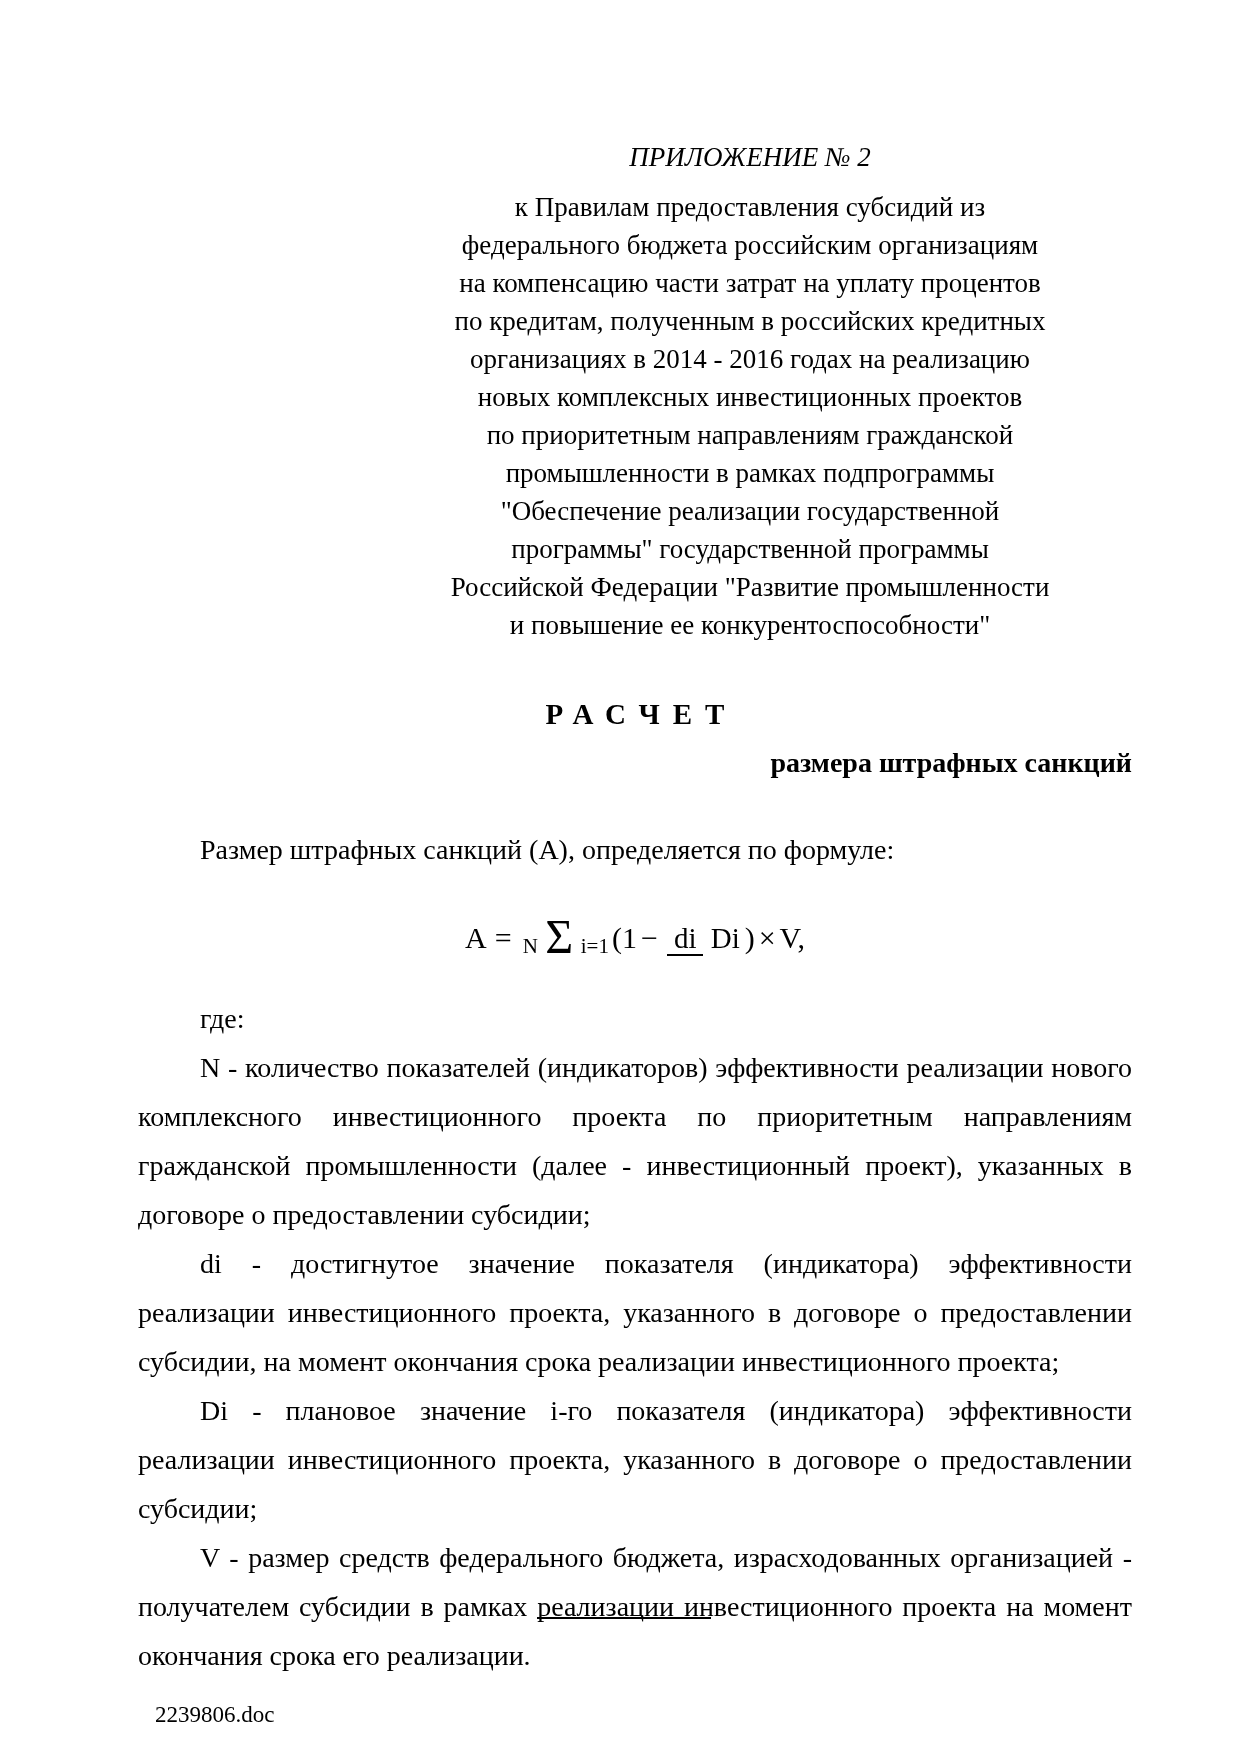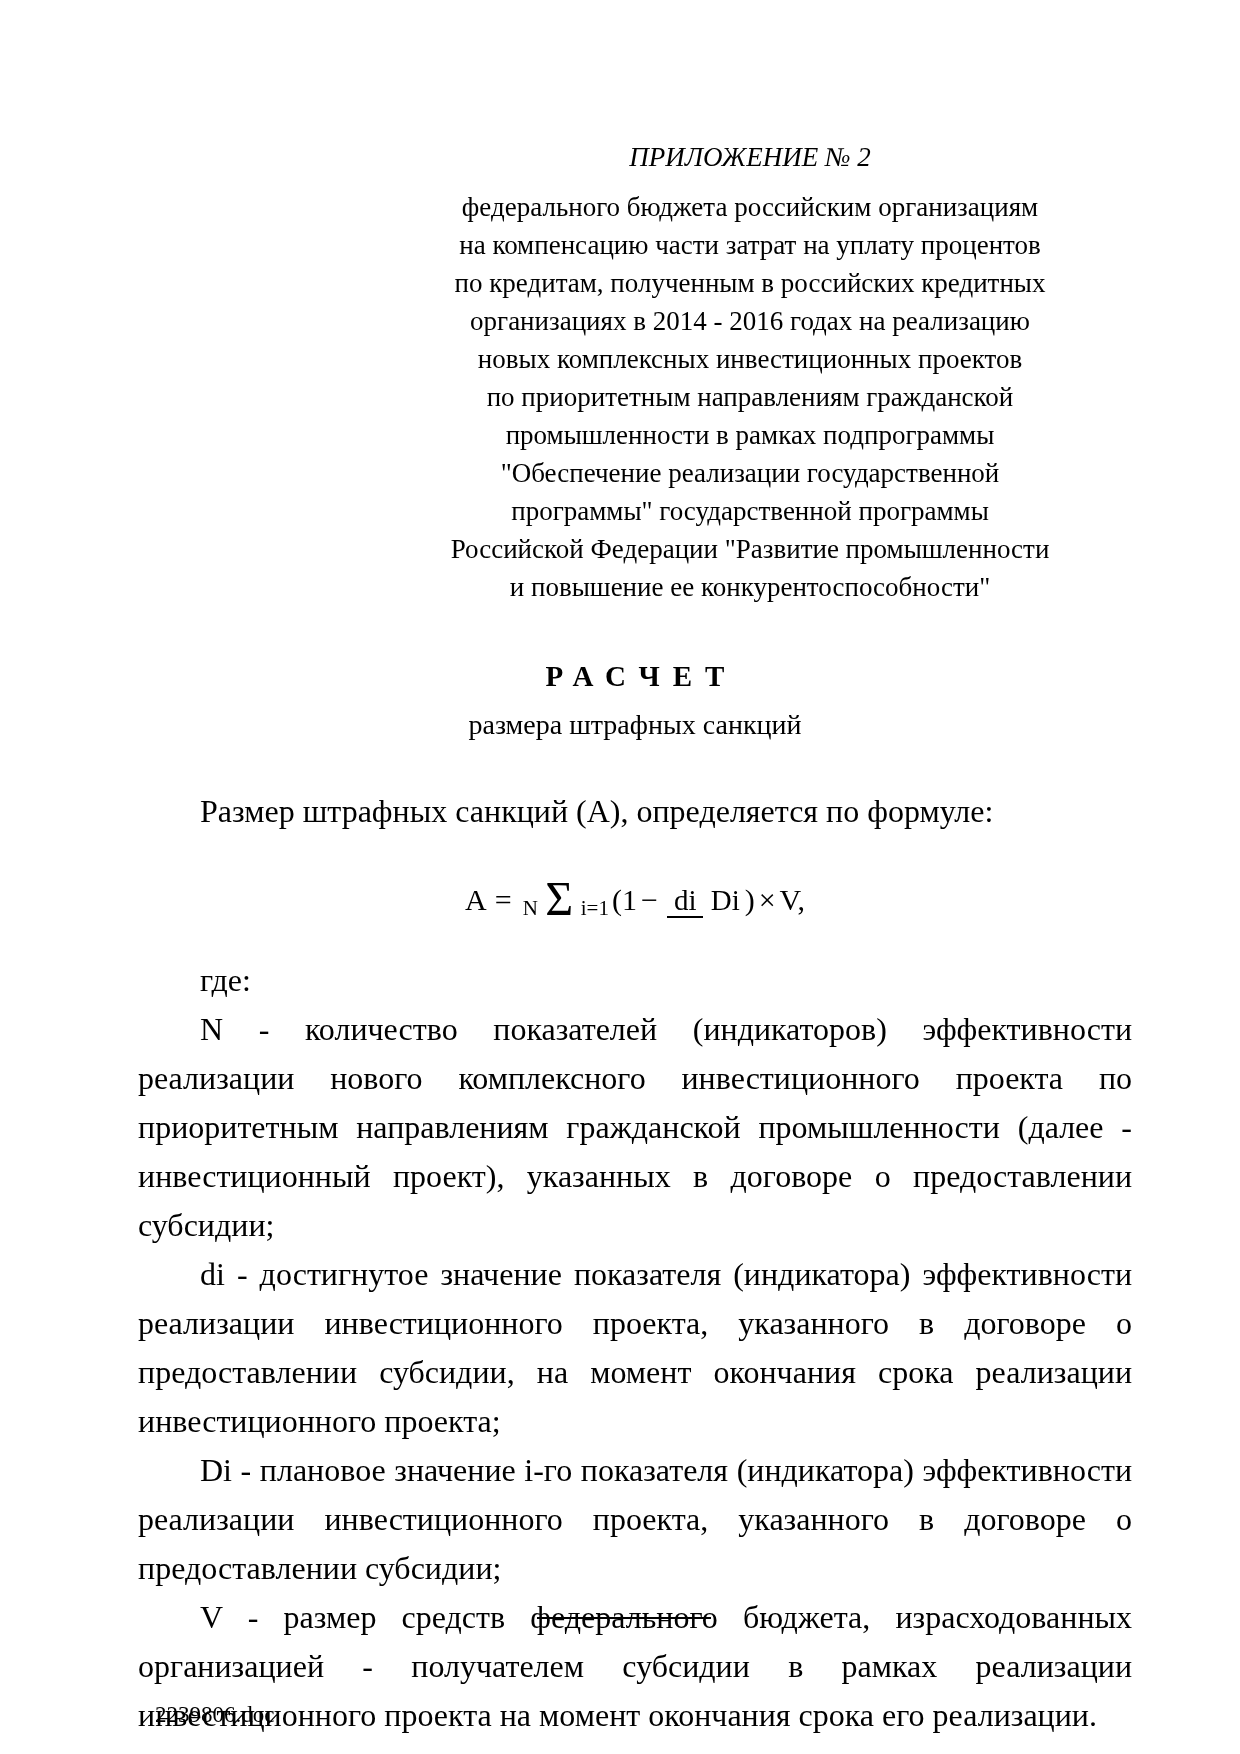--- a/index.html
+++ b/index.html
@@ -20,25 +20,25 @@
   }
   .annex-title { margin-bottom:12px;font-style:italic; }
   
   .content { padding:0 108px 0 138px; }
   .doc-title {
     margin-top:54px; text-align:center;
     font-weight:bold; font-size:29px;
     letter-spacing:0.45em; text-indent:0.45em;
   }
   .doc-subtitle {
-    margin-top:16px; text-align:center;
-    font-weight:normal; font-size:28px;
+    margin-top:16px; text-align:right;
+    font-weight:bold; font-size:28px;
   }
   .para {
-    font-size:32px; line-height:49px;
+    font-size:28px; line-height:49px;
     text-align:justify; text-indent:62px;
   }
   .intro { margin-top:46px; }
   .where-line { text-align:left; }
   
   .formula {
     margin-top:8px; height:112px;
     display:flex; justify-content:center; align-items:center;
     font-size:30px;
   }
@@ -66,20 +66,21 @@
     font-size:23px;
   }
 </style>
 </head>
 <body>
 
 <div class="page">
 
   <div class="annex">
     <div class="annex-title">ПРИЛОЖЕНИЕ № 2</div>
+    <div>к Правилам предоставления субсидий из</div>
     <div>федерального бюджета российским организациям</div>
     <div>на компенсацию части затрат на уплату процентов</div>
     <div>по кредитам, полученным в российских кредитных</div>
     <div>организациях в 2014 - 2016 годах на реализацию</div>
     <div>новых комплексных инвестиционных проектов</div>
     <div>по приоритетным направлениям гражданской</div>
     <div>промышленности в рамках подпрограммы</div>
     <div>"Обеспечение реализации государственной</div>
     <div>программы" государственной программы</div>
     <div>Российской Федерации "Развитие промышленности</div>

